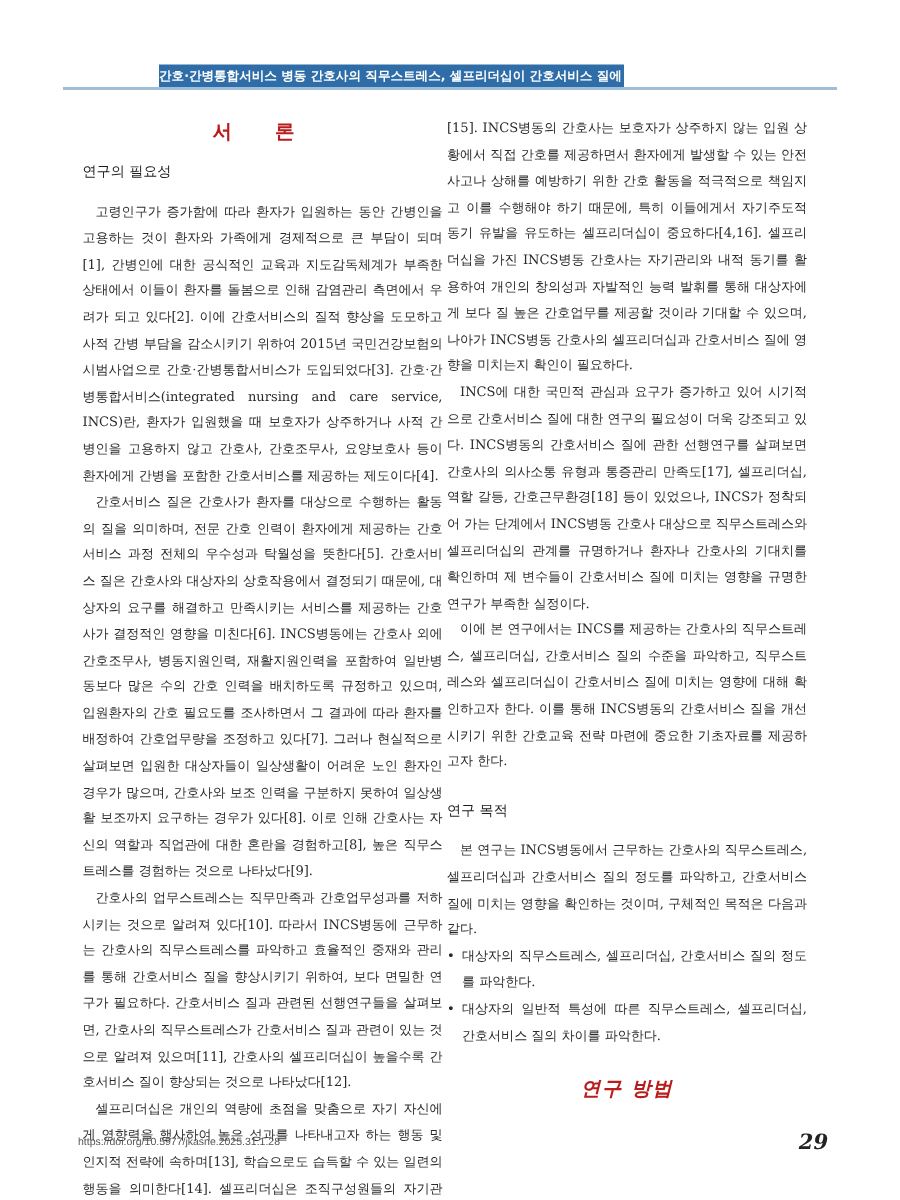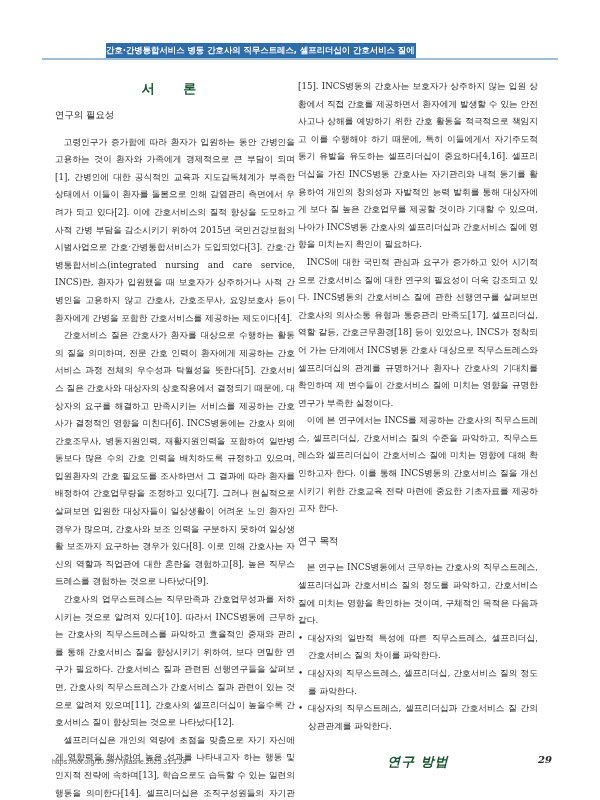--- a/index.html
+++ b/index.html
@@ -8,33 +8,33 @@
   .running-head { position: absolute; top: 43px; left: 0; width: 600px; height: 16px; }
   .rh-line { position: absolute; left: 42px; right: 42px; top: 15px; height: 2px; background: #9fbfd8; }
   .rh-box { position: absolute; left: 106px; width: 310px; top: 0; height: 15px; background: #2f6da8;
             color: #fff; font-family: "DejaVu Sans", "Liberation Sans", sans-serif; font-size: 8.4px;
             font-weight: bold; text-align: center; line-height: 15px; white-space: nowrap; overflow: hidden; }
   .col { position: absolute; top: 78px; width: 240px; font-size: 8.7px; line-height: 17.6px; text-align: justify; }
   .col.left { left: 55px; }
   .col.right { left: 298px; }
   .col p { margin: 0; text-indent: 1em; }
   .col p.noindent { text-indent: 0; }
-  .section-title { text-align: center; color: #14532d; font-family: "DejaVu Sans", "Liberation Sans", sans-serif;
+  .section-title { text-align: center; color: #b91c1c; font-family: "DejaVu Sans", "Liberation Sans", sans-serif;
                    font-size: 13px; font-weight: bold; letter-spacing: 12px; margin: 2px 0 6px 0; height: 20px; }
   .section-title.tight { letter-spacing: 1px; margin: 18px 0 10px 0; font-style: italic; }
   .subhead { font-family: "DejaVu Sans", "Liberation Sans", sans-serif; font-weight: normal; font-size: 9.4px;
              color: #1a1a1a; margin: 0 0 10px 0; }
   .subhead.spaced { margin-top: 14px; }
   ul.objectives { list-style: none; margin: 0; padding: 0; }
   ul.objectives li { position: relative; padding-left: 10px; }
   ul.objectives li::before { content: "•"; position: absolute; left: 0; }
   .footer-doi { position: absolute; left: 52px; top: 758px; font-family: Liberation Sans, sans-serif;
                 font-size: 7px; color: #555; }
   .page-num { position: absolute; right: 48px; top: 754px; font-family: "DejaVu Serif", "Liberation Serif", serif;
-              font-style: italic; font-weight: bold; font-size: 10px; color: #222; }
+              font-style: italic; font-weight: bold; font-size: 14px; color: #222; }
 </style>
 </head>
 <body>
 
 <div class="running-head">
   <div class="rh-line"></div>
   <div class="rh-box">간호·간병통합서비스 병동 간호사의 직무스트레스, 셀프리더십이 간호서비스 질에 미치는 영향</div>
 </div>
 
 <div class="col left">
@@ -46,22 +46,21 @@
   <p>셀프리더십은 개인의 역량에 초점을 맞춤으로 자기 자신에게 영향력을 행사하여 높은 성과를 나타내고자 하는 행동 및 인지적 전략에 속하며[13], 학습으로도 습득할 수 있는 일련의 행동을 의미한다[14]. 셀프리더십은 조직구성원들의 자기관리와 내적 동기에 초점을 두고 개인의 창의성과 자발적인 능력 발휘를 통해 자신뿐만 아니라 조직의 성과에도 긍정적인 영향을 미친다</p>
 </div>
 
 <div class="col right">
   <p class="noindent">[15]. INCS병동의 간호사는 보호자가 상주하지 않는 입원 상황에서 직접 간호를 제공하면서 환자에게 발생할 수 있는 안전사고나 상해를 예방하기 위한 간호 활동을 적극적으로 책임지고 이를 수행해야 하기 때문에, 특히 이들에게서 자기주도적 동기 유발을 유도하는 셀프리더십이 중요하다[4,16]. 셀프리더십을 가진 INCS병동 간호사는 자기관리와 내적 동기를 활용하여 개인의 창의성과 자발적인 능력 발휘를 통해 대상자에게 보다 질 높은 간호업무를 제공할 것이라 기대할 수 있으며, 나아가 INCS병동 간호사의 셀프리더십과 간호서비스 질에 영향을 미치는지 확인이 필요하다.</p>
   <p>INCS에 대한 국민적 관심과 요구가 증가하고 있어 시기적으로 간호서비스 질에 대한 연구의 필요성이 더욱 강조되고 있다. INCS병동의 간호서비스 질에 관한 선행연구를 살펴보면 간호사의 의사소통 유형과 통증관리 만족도[17], 셀프리더십, 역할 갈등, 간호근무환경[18] 등이 있었으나, INCS가 정착되어 가는 단계에서 INCS병동 간호사 대상으로 직무스트레스와 셀프리더십의 관계를 규명하거나 환자나 간호사의 기대치를 확인하며 제 변수들이 간호서비스 질에 미치는 영향을 규명한 연구가 부족한 실정이다.</p>
   <p>이에 본 연구에서는 INCS를 제공하는 간호사의 직무스트레스, 셀프리더십, 간호서비스 질의 수준을 파악하고, 직무스트레스와 셀프리더십이 간호서비스 질에 미치는 영향에 대해 확인하고자 한다. 이를 통해 INCS병동의 간호서비스 질을 개선시키기 위한 간호교육 전략 마련에 중요한 기초자료를 제공하고자 한다.</p>
   <div class="subhead spaced">연구 목적</div>
   <p>본 연구는 INCS병동에서 근무하는 간호사의 직무스트레스, 셀프리더십과 간호서비스 질의 정도를 파악하고, 간호서비스 질에 미치는 영향을 확인하는 것이며, 구체적인 목적은 다음과 같다.</p>
   <ul class="objectives">
+    <li>대상자의 직무스트레스, 셀프리더십, 간호서비스 질의 정도를 파악한다.</li>
     <li>대상자의 일반적 특성에 따른 직무스트레스, 셀프리더십, 간호서비스 질의 차이를 파악한다.</li>
-    <li>대상자의 직무스트레스, 셀프리더십, 간호서비스 질의 정도를 파악한다.</li>
-    <li>대상자의 직무스트레스, 셀프리더십과 간호서비스 질 간의 상관관계를 파악한다.</li>
   </ul>
   <div class="section-title tight">연구 방법</div>
 
 </div>
 
 <div class="footer-doi">https://doi.org/10.5977/jkasne.2025.31.1.28</div>
 <div class="page-num">29</div>
 
 </body></html>

